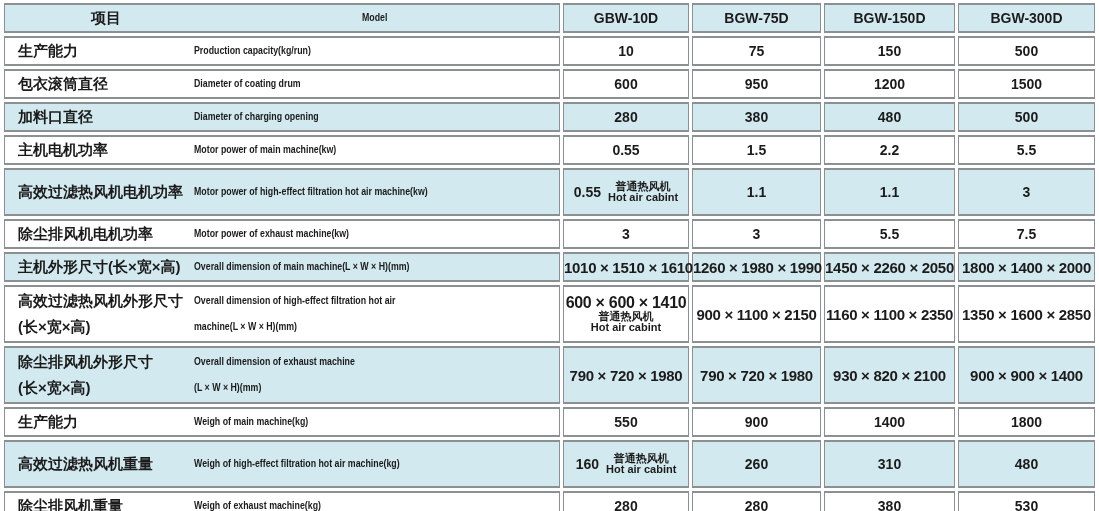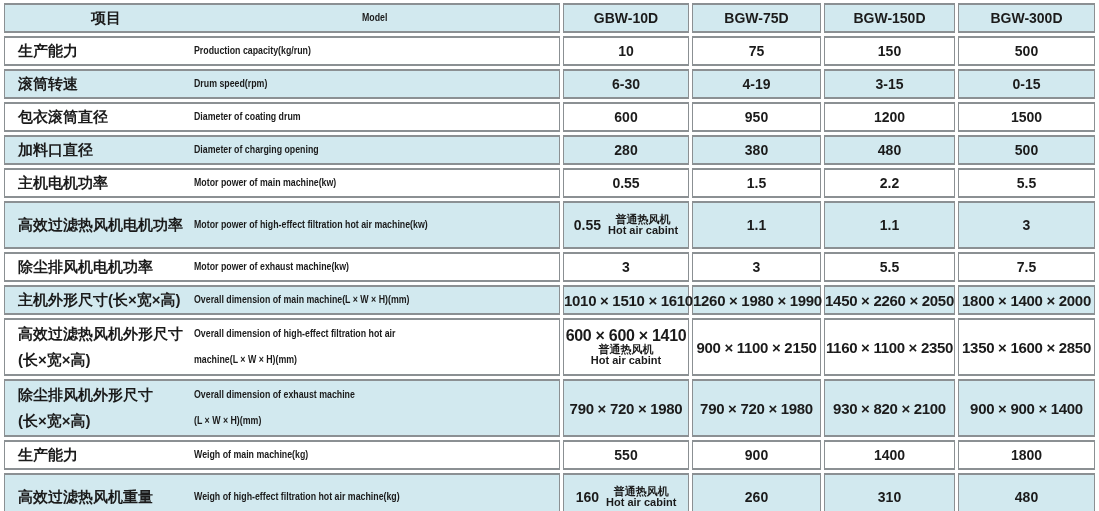--- a/index.html
+++ b/index.html
@@ -117,36 +117,20 @@
               <span class="en">
                 <div class="line">Production capacity(kg/run)</div>
               </span>
             </div>
           </td>
           <td class="val">10</td>
           <td class="val">75</td>
           <td class="val">150</td>
           <td class="val">500</td>
         </tr>
-        <tr class="band rh-normal">
-          <td class="label-cell">
-            <div class="lbl">
-              <span class="zh">
-                <div class="line">滚筒转速</div>
-              </span>
-              <span class="en">
-                <div class="line">Drum speed(rpm)</div>
-              </span>
-            </div>
-          </td>
-          <td class="val">6-30</td>
-          <td class="val">4-19</td>
-          <td class="val">3-15</td>
-          <td class="val">0-15</td>
-        </tr>
         <tr class="plain rh-normal">
           <td class="label-cell">
             <div class="lbl">
               <span class="zh">
                 <div class="line">包衣滚筒直径</div>
               </span>
               <span class="en">
                 <div class="line">Diameter of coating drum</div>
               </span>
             </div>

